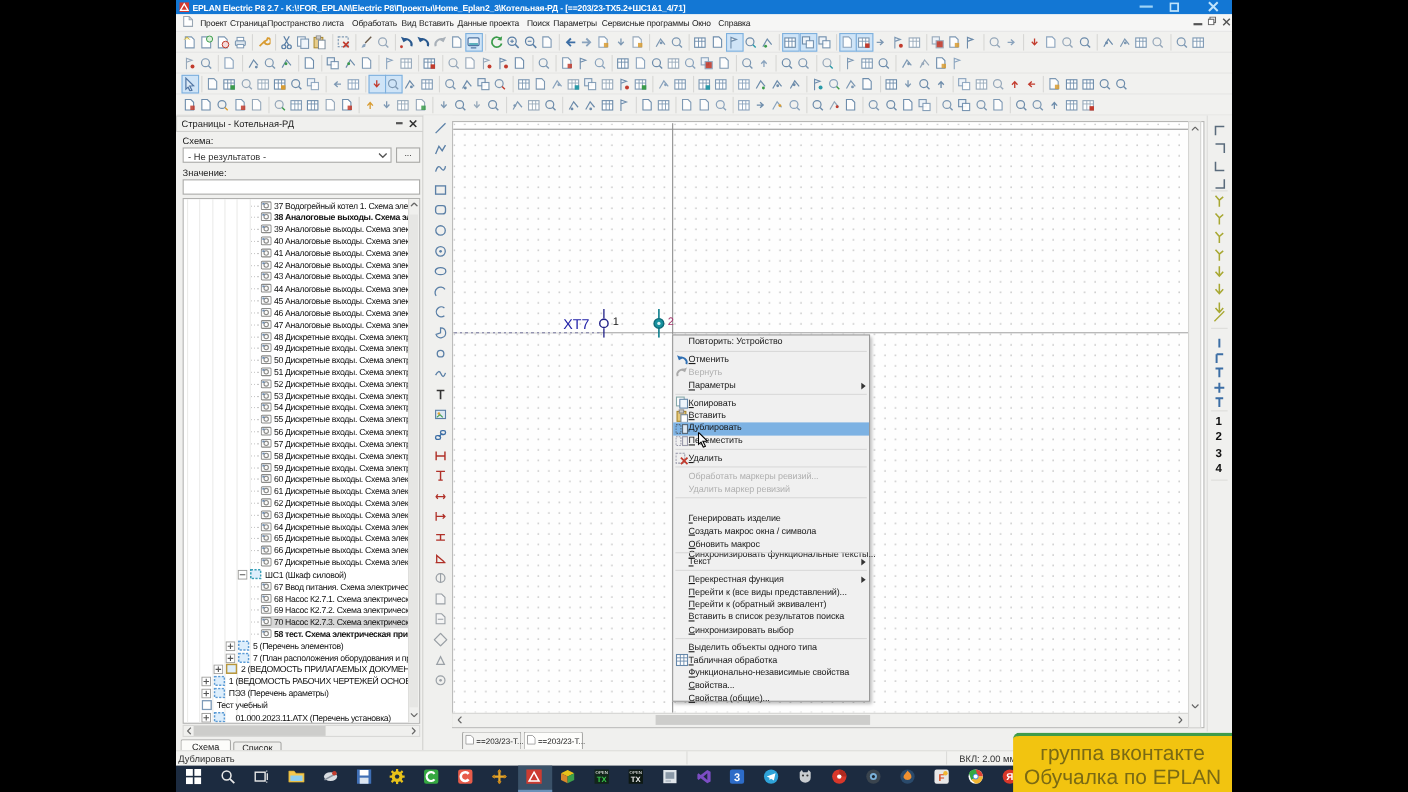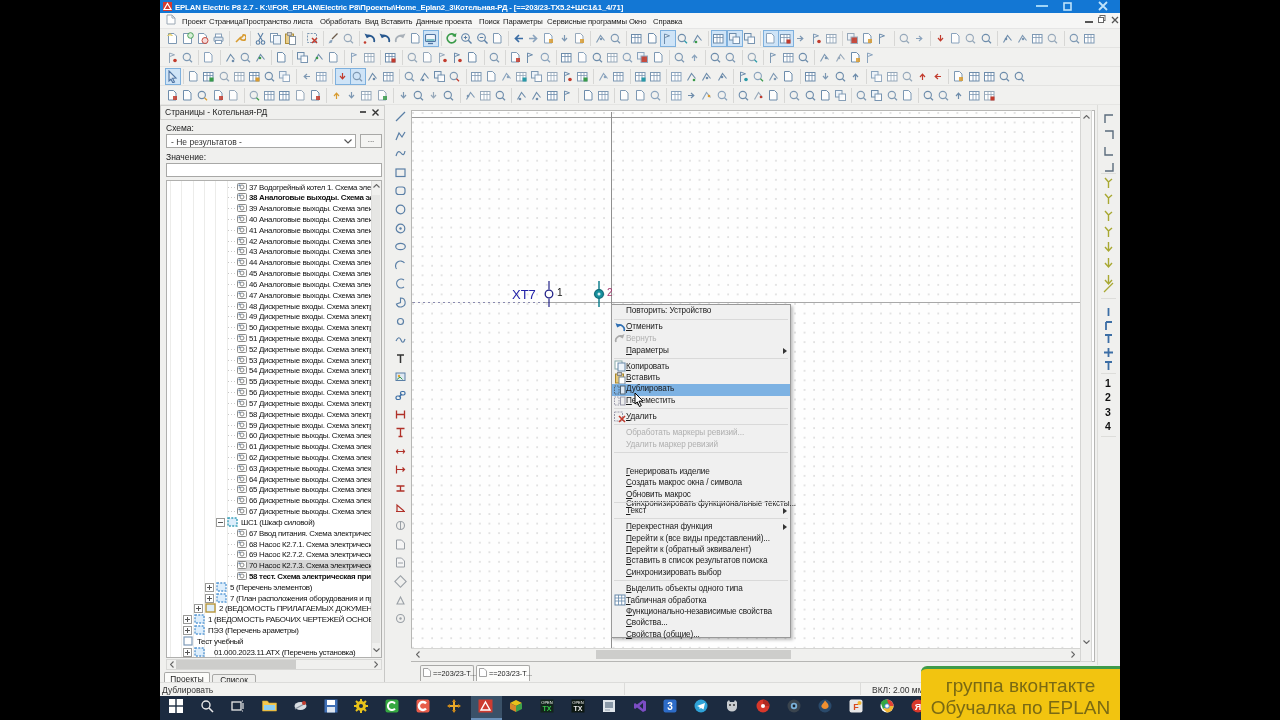--- a/index.html
+++ b/index.html
@@ -1779,21 +1779,21 @@
       <svg width="4" height="7" style="" viewBox="0 0 4 7">
         <path d="M3.5 0.5 L0.5 3.5 L3.5 6.5" fill="none" stroke="#666" stroke-width="1.1"></path>
       </svg>
     </div>
 <div style="position:absolute;left:214px;top:661px;">
       <svg width="4" height="7" style="" viewBox="0 0 4 7">
         <path d="M0.5 0.5 L3.5 3.5 L0.5 6.5" fill="none" stroke="#666" stroke-width="1.1"></path>
       </svg>
     </div>
 <div style="position:absolute;left:16px;top:660px;width:120px;height:9px;background:#cdcdcb;"></div>
-<div style="position:absolute;left:4px;top:672px;width:46px;height:14px;background:#fcfcfa;border:1px solid #a8a8a6;border-bottom:none;border-radius:2px 2px 0 0;font-size:8.3px;color:#222;text-align:center;line-height:13px;">Проекты</div>
+<div style="position:absolute;left:4px;top:672px;width:46px;height:14px;background:#fcfcfa;border:1px solid #a8a8a6;border-bottom:none;border-radius:2px 2px 0 0;font-size:8.3px;color:#222;text-align:center;line-height:13px;">Схема</div>
 <div style="position:absolute;left:52px;top:674px;width:44px;height:12px;background:#efefed;border:1px solid #a8a8a6;border-radius:2px 2px 0 0;font-size:8.3px;color:#222;text-align:center;line-height:11px;">Список</div>
 <div style="position:absolute;left:225px;top:105px;width:6px;height:579px;background:#f0f0ee;"></div>
 <div style="position:absolute;left:231px;top:105px;width:20px;height:545px;background:#f0f0ee;">
       <div style="position:absolute;left:3px;top:5.0px;">
         <svg width="13" height="13" style="" viewBox="0 0 13 13">
           <path d="M2 11 L11 2" stroke="#5a7fa6" stroke-width="1.2"></path>
         </svg>
       </div>
       <div style="position:absolute;left:3px;top:23.6px;">
         <svg width="13" height="13" style="" viewBox="0 0 13 13">

